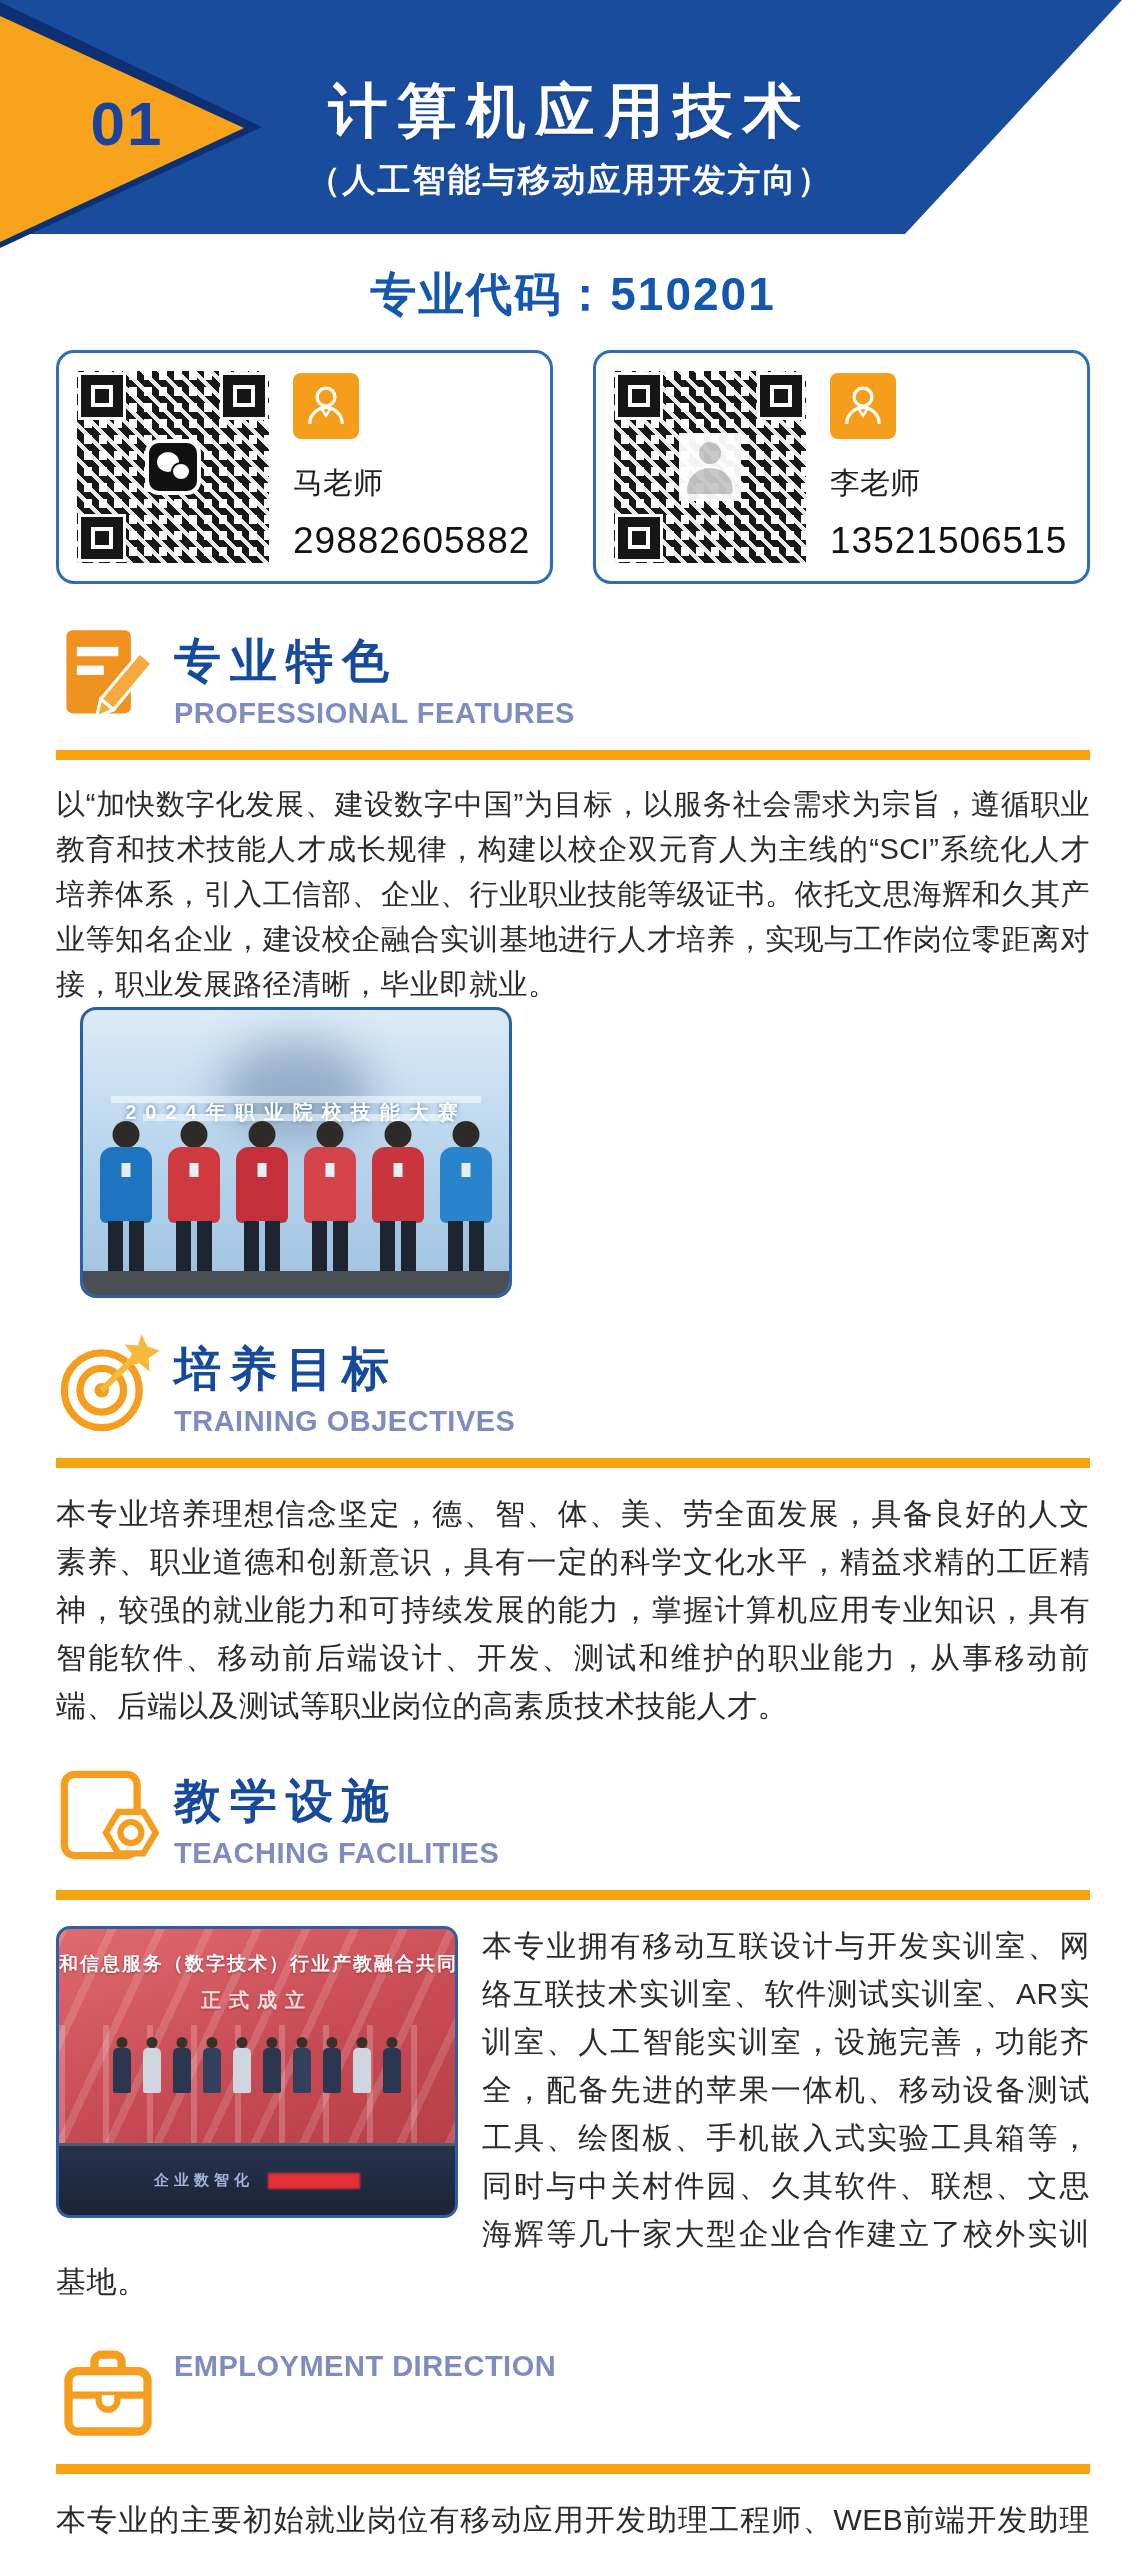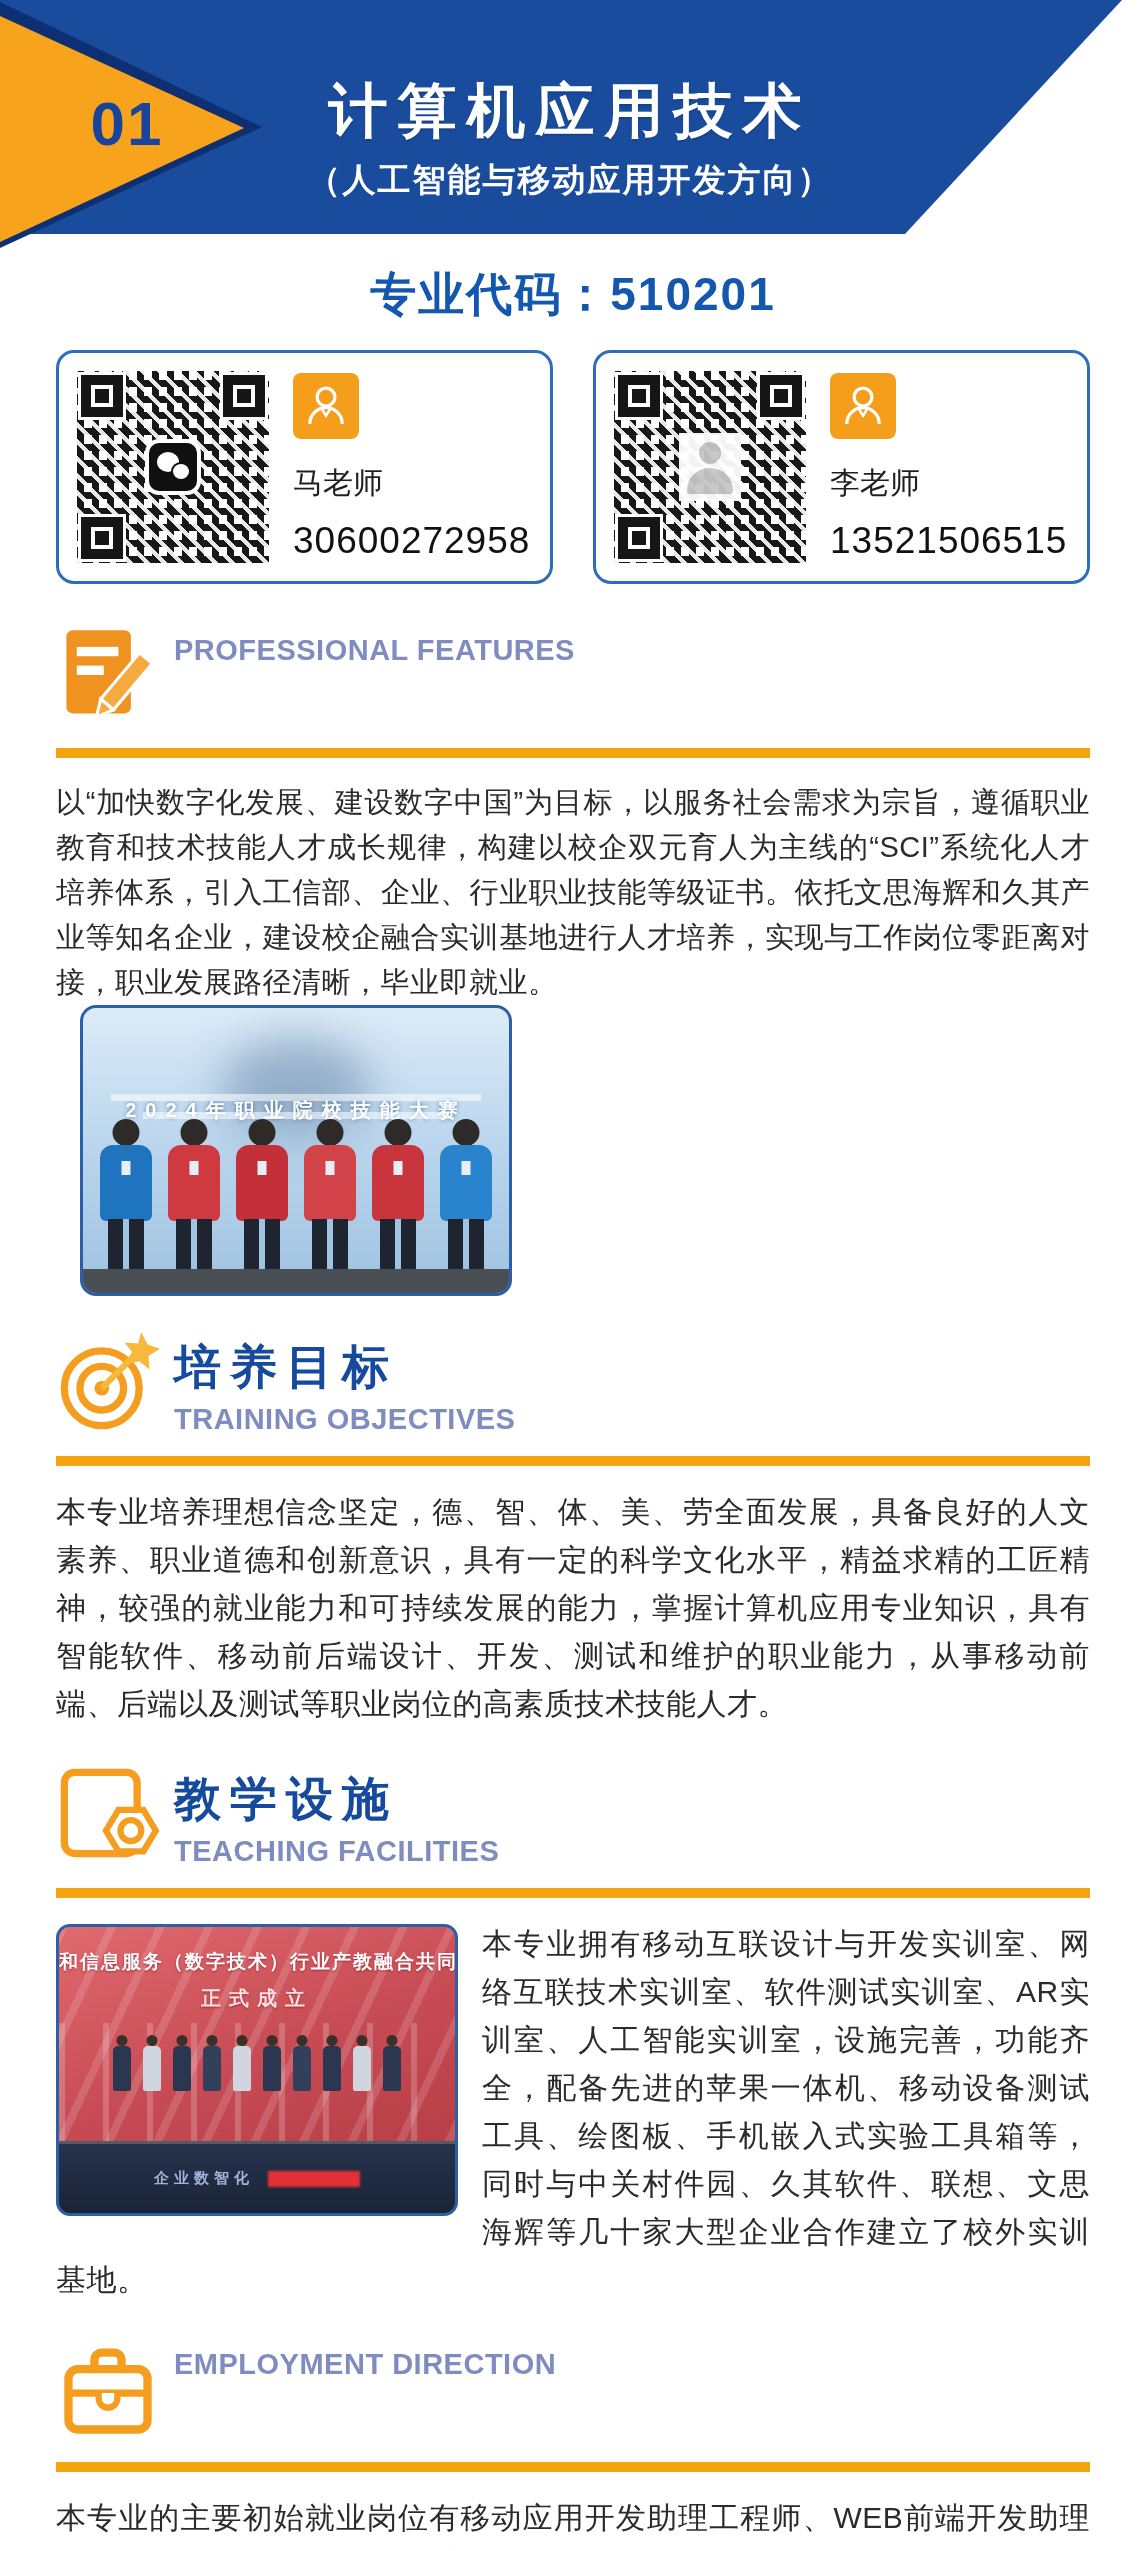--- a/index.html
+++ b/index.html
@@ -179,21 +179,21 @@
     </div>
     <div class="contact-col">
       <div class="avatar-badge">
         <svg width="52" height="52" viewBox="0 0 64 64">
           <circle cx="32" cy="21" r="11" fill="none" stroke="#ffffff" stroke-width="4"></circle>
           <path d="M12,54 a20,20 0 0 1 40,0" fill="none" stroke="#ffffff" stroke-width="4"></path>
           <path d="M27,36 l5,8 l5,-8" fill="none" stroke="#ffffff" stroke-width="3"></path>
         </svg>
       </div>
       <div class="contact-name">马老师</div>
-      <div class="contact-phone">30600272958</div>
+      <div class="contact-phone">29882605882</div>
     </div>
   </div>
 
   <div class="qr-card">
     <div class="qr-box">
       <div class="finder tl"></div>
       <div class="finder tr"></div>
       <div class="finder bl"></div>
       <div class="qr-person">
         <span class="head"></span>
@@ -222,20 +222,21 @@
         <rect x="10" y="6" width="62" height="80" rx="6" fill="#f0921f"></rect>
         <rect x="20" y="22" width="40" height="9" fill="#ffffff"></rect>
         <rect x="20" y="40" width="26" height="9" fill="#ffffff"></rect>
         <g transform="rotate(40 62 62)">
           <rect x="54" y="24" width="16" height="58" fill="#f6a93c" stroke="#ffffff" stroke-width="3"></rect>
           <polygon points="54,82 70,82 62,98" fill="#f6a93c" stroke="#ffffff" stroke-width="3"></polygon>
         </g>
       </svg>
     </div>
     <div class="sec-titles">
+      <div class="sec-title">专业特色</div>
       <div class="sec-sub">PROFESSIONAL FEATURES</div>
     </div>
   </div>
   <div class="divider"></div>
 
   <div class="features-body">
     <p class="para">以“加快数字化发展、建设数字中国”为目标，以服务社会需求为宗旨，遵循职业教育和技术技能人才成长规律，构建以校企双元育人为主线的“SCI”系统化人才培养体系，引入工信部、企业、行业职业技能等级证书。依托文思海辉和久其产业等知名企业，建设校企融合实训基地进行人才培养，实现与工作岗位零距离对接，职业发展路径清晰，毕业即就业。</p>
 
     <div class="photo-frame photo-students">
       <div class="stu-smudge"></div>

